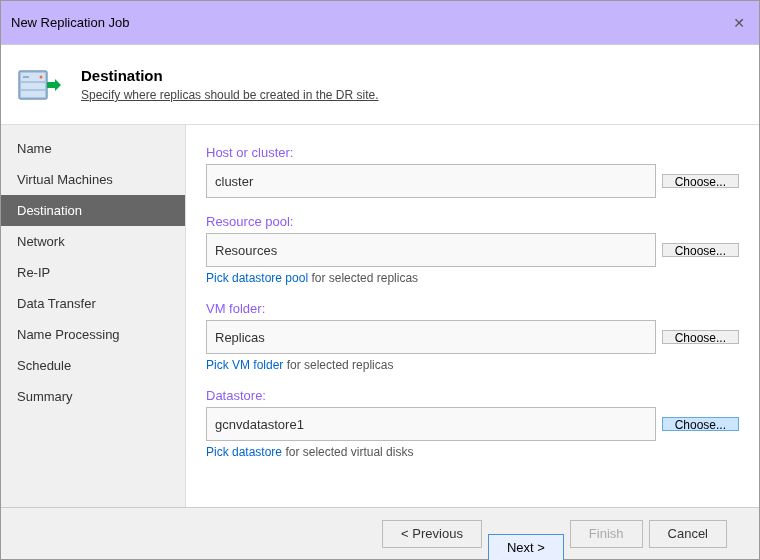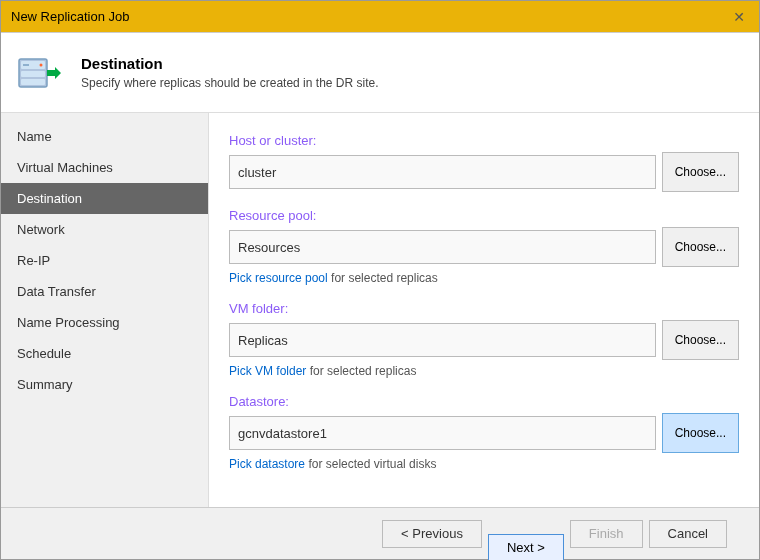--- a/index.html
+++ b/index.html
@@ -17,27 +17,27 @@
     .dialog {
       width: 760px;
       height: 560px;
       background: #f5f5f5;
       border: 1px solid #999;
       box-shadow: 2px 2px 10px rgba(0,0,0,0.3);
       display: flex;
       flex-direction: column;
     }
     .title-bar {
-      background: #eab308;
+      background: #c4b5fd;
       border-bottom: 1px solid #ccc;
       padding: 6px 10px;
       display: flex;
       justify-content: space-between;
       align-items: center;
-      height: 32px;
+      height: 44px;
     }
     .title-bar-text {
       font-size: 13px;
       color: #000;
     }
     .close-btn {
       background: none;
       border: none;
       font-size: 14px;
       cursor: pointer;
@@ -60,28 +60,29 @@
     }
     .header-text h2 {
       font-size: 15px;
       font-weight: 600;
       color: #000;
       margin-bottom: 4px;
     }
     .header-text p {
       font-size: 12px;
       color: #444;
+      text-decoration: underline;
     }
     .content {
       display: flex;
       flex: 1;
       overflow: hidden;
     }
     .sidebar {
-      width: 208px;
+      width: 185px;
       background: #f0f0f0;
       border-right: 1px solid #ddd;
       padding: 8px 0;
     }
     .sidebar-item {
       padding: 8px 16px;
       cursor: pointer;
       color: #333;
       font-size: 13px;
     }
@@ -112,21 +113,21 @@
     .form-input {
       flex: 1;
       height: 26px;
       border: 1px solid #bbb;
       background: #f9f9f9;
       padding: 16px 8px;
       font-size: 13px;
       color: #333;
     }
     .choose-btn {
-      height: 40px;
+      height: 14px;
       padding: 0 12px;
       background: #f0f0f0;
       border: 1px solid #bbb;
       font-size: 12px;
       cursor: pointer;
       white-space: nowrap;
       color: #000;
     }
     .choose-btn.active {
       background: #cce5ff;
@@ -230,21 +231,21 @@
         </div>
       </div>
 
       <div class="form-group">
         <label class="form-label">Resource pool:</label>
         <div class="input-row">
           <input class="form-input" type="text" value="Resources" style="">
           <button class="choose-btn">Choose...</button>
         </div>
         <div class="link-row">
-          <a href="#">Pick resource pool</a><span> for selected replicas</span>
+          <a href="#">Pick datastore pool</a><span> for selected replicas</span>
         </div>
       </div>
 
       <div class="form-group">
         <label class="form-label">VM folder:</label>
         <div class="input-row">
           <input class="form-input" type="text" value="Replicas" style="">
           <button class="choose-btn">Choose...</button>
         </div>
         <div class="link-row">

